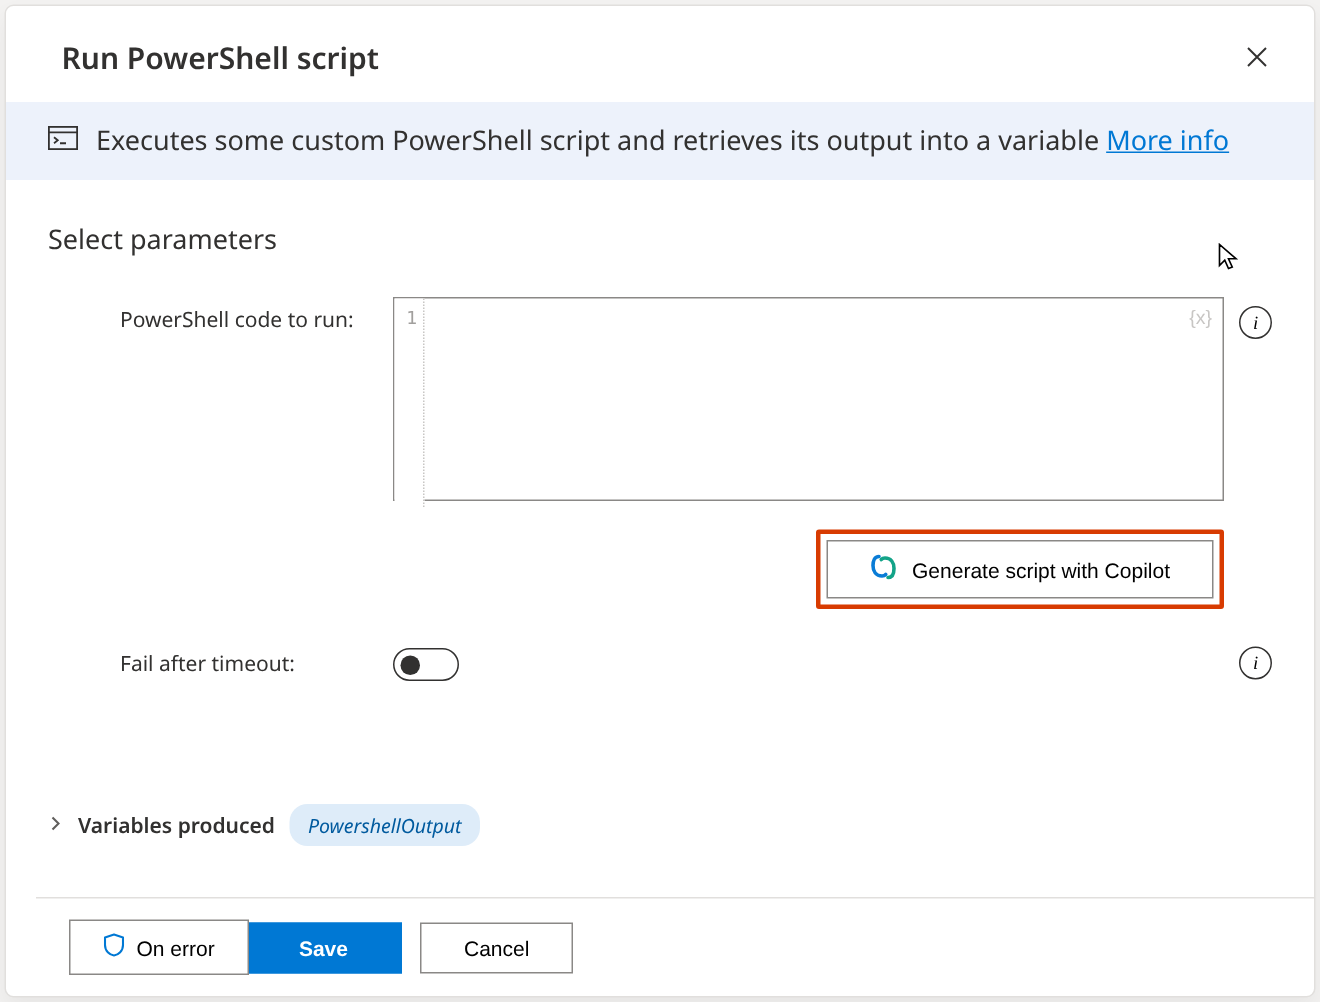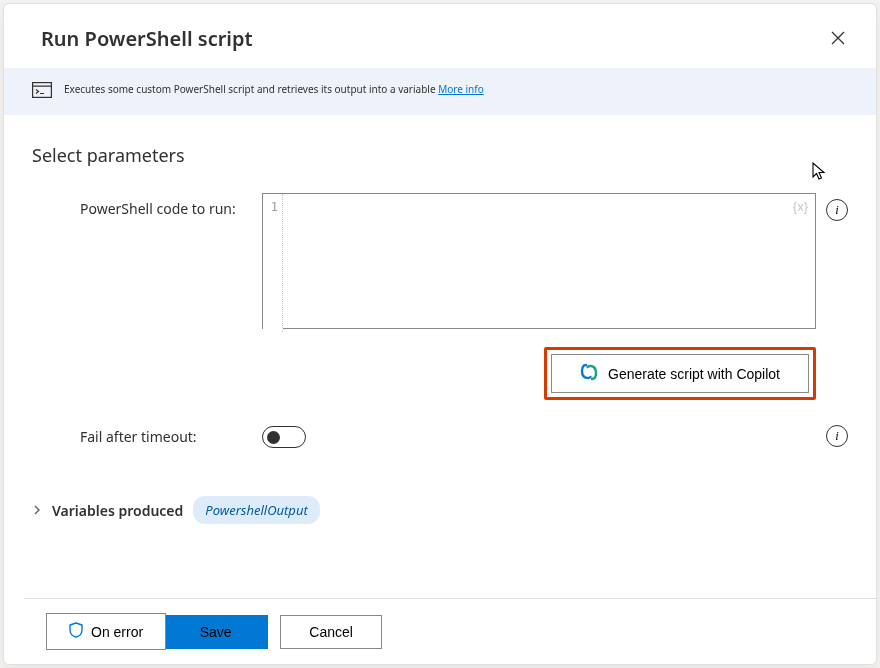--- a/index.html
+++ b/index.html
@@ -49,24 +49,24 @@
     background: none; border: none; cursor: pointer;
     width: 32px; height: 32px;
     display: flex; align-items: center; justify-content: center;
     padding: 0;
   }
   .close-btn svg { stroke: var(--text); }
 
   .info-bar {
     background: var(--info-bg);
     display: flex;
-    align-items: flex-start;
+    align-items: flex-end;
     padding: 14px 28px;
     gap: 12px;
-    font-size: 10px;
+    font-size: 18px;
     color: var(--text);
   }
   .info-bar a { color: var(--link); text-decoration: underline; }
   .info-icon {
     flex: 0 0 auto;
   }
 
   .body {
     flex: 1;
     padding: 24px 28px 0 28px;
@@ -181,21 +181,21 @@
     top: 3.5px; left: 4px;
     width: 13px; height: 13px;
     border-radius: 50%;
     background: var(--text);
   }
 
   .vars-row {
     display: flex;
     align-items: center;
     gap: 10px;
-    margin-top: 48px;
+    margin-top: 82px;
   }
   .chev {
     display: inline-block;
     transform: translateY(-1px);
   }
   .vars-label { font-weight: 600; font-size: 14px; }
   .var-badge {
     background: var(--var-badge);
     color: var(--var-text);
     padding: 5px 12px;
@@ -223,22 +223,22 @@
     background: #fff;
     cursor: pointer;
     display: inline-flex;
     align-items: center;
     justify-content: center;
     gap: 8px;
   }
   .btn-primary {
     background: var(--accent);
     border-color: var(--accent);
-    color: #000000;
-    font-weight: 400;
+    color: #ffffff;
+    font-weight: 700;
     padding-left: 19px;
   }
   .on-error-btn .shield { color: var(--accent); }
 
   .cursor {
     position: absolute;
     top: 158px; right: 48px;
     pointer-events: none;
   }
 </style>

